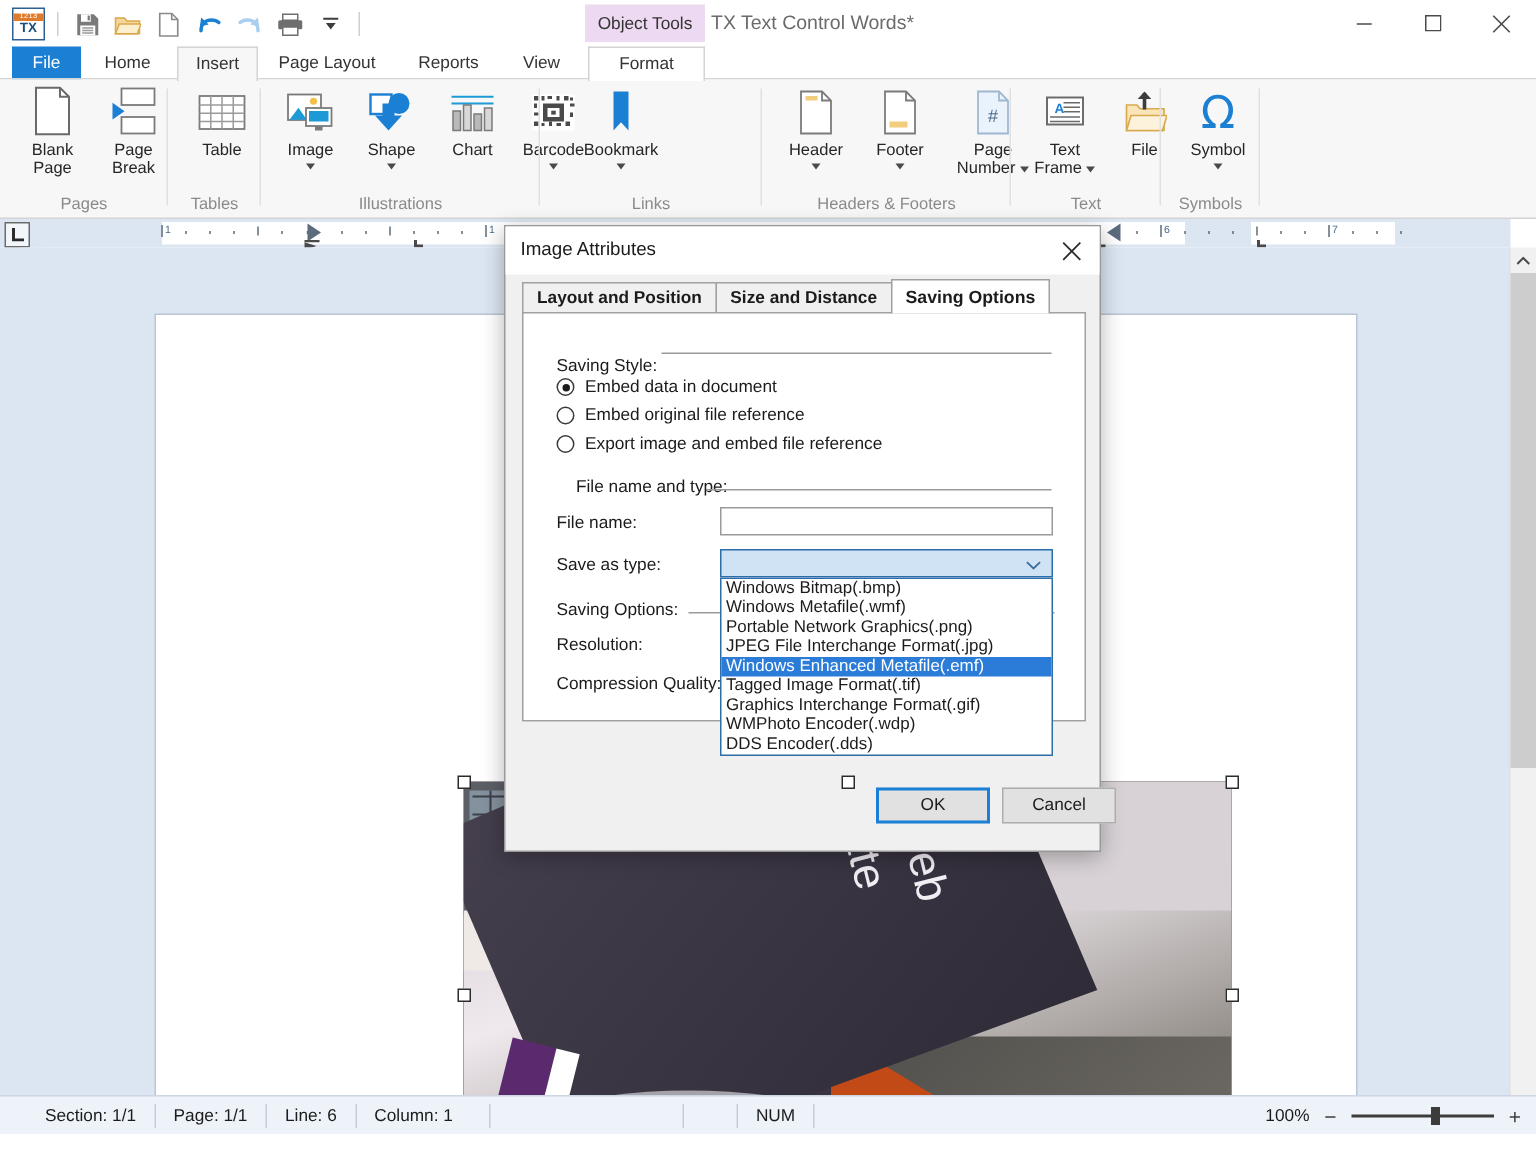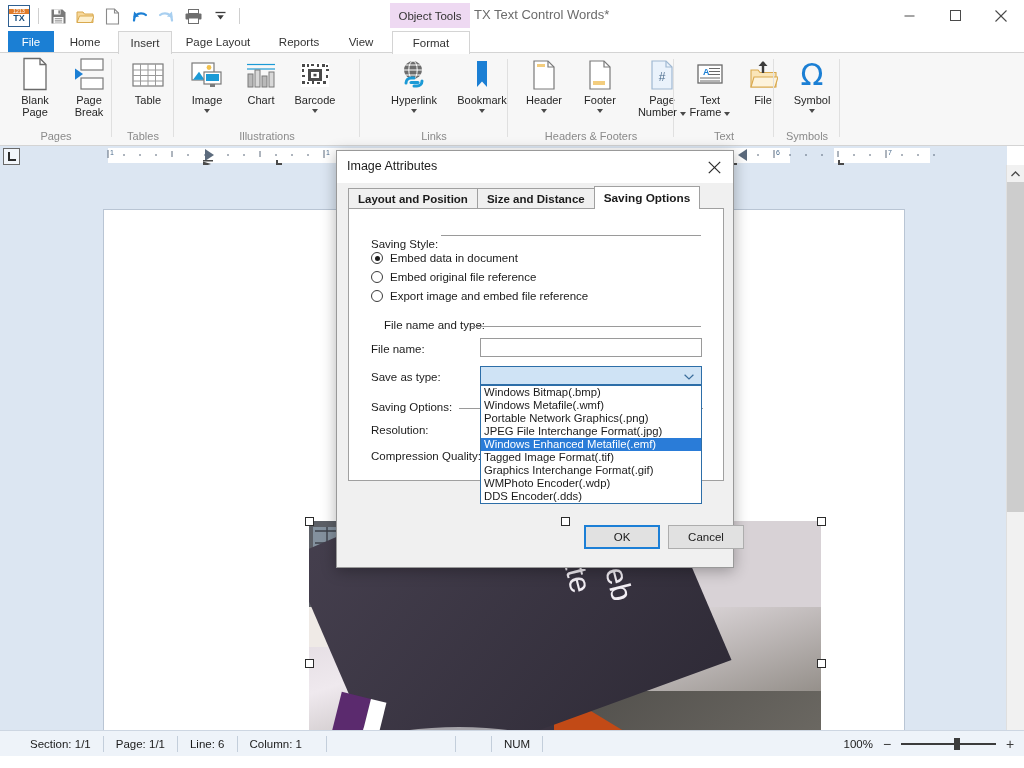--- a/index.html
+++ b/index.html
@@ -290,20 +290,33 @@
                 <rect x="20" y="23" width="5" height="3" fill="#7a7a7a"></rect>
               </svg>
           </span>
           <span class="cap">Image</span>
           <span class="caretrow">
               <i class="caret"></i>
             </span>
         </div>
         <div class="bigbtn">
           <span class="ico">
+            <svg width="34" height="30" viewBox="0 0 34 30">
+                <rect x="3" y="2" width="14" height="13" fill="#ffffff" stroke="#1b7fd4" stroke-width="1.6"></rect>
+                <circle cx="22" cy="8" r="7" fill="#1b7fd4"></circle>
+                <path d="M11 8h8v8h5l-9 10-9-10h5z" fill="#1b7fd4"></path>
+              </svg>
+          </span>
+          <span class="cap">Shape</span>
+          <span class="caretrow">
+              <i class="caret"></i>
+            </span>
+        </div>
+        <div class="bigbtn">
+          <span class="ico">
             <svg width="32" height="30" viewBox="0 0 32 30">
                 <g stroke="#1b9ad6" stroke-width="1.2">
                   <line x1="2" y1="3.5" x2="30" y2="3.5"></line>
                   <line x1="2" y1="8" x2="30" y2="8"></line>
                 </g>
                 <rect x="3" y="13" width="5" height="13" fill="#b9b9b9" stroke="#7a7a7a" stroke-width="1"></rect>
                 <rect x="10" y="9" width="5" height="17" fill="#d8d8d8" stroke="#7a7a7a" stroke-width="1"></rect>
                 <rect x="17" y="15" width="5" height="11" fill="#b9b9b9" stroke="#7a7a7a" stroke-width="1"></rect>
                 <rect x="24" y="11" width="5" height="15" fill="#d8d8d8" stroke="#7a7a7a" stroke-width="1"></rect>
               </svg>
@@ -341,40 +354,20 @@
               <i class="caret"></i>
             </span>
         </div>
       </div>
       <div class="glabel">Illustrations</div>
       <div class="gsep"></div>
     </div>
 
     <div class="grp" style="left:360px;width:148px;">
       <div class="gitems" style="left:20px;">
-        <div class="bigbtn" style="min-width:58px;">
-          <span class="ico">
-            <svg width="36" height="32" viewBox="0 0 36 32">
-                <circle cx="17" cy="11" r="9" fill="#6d6d6d"></circle>
-                <g stroke="#ffffff" stroke-width="1">
-                  <ellipse cx="17" cy="11" rx="4.2" ry="9" fill="none"></ellipse>
-                  <line x1="8" y1="11" x2="26" y2="11"></line>
-                  <line x1="9.6" y1="6" x2="24.4" y2="6"></line>
-                  <line x1="9.6" y1="16" x2="24.4" y2="16"></line>
-                </g>
-                <path d="M10 24c0-3 2.5-5 5-5h3" fill="none" stroke="#1b9ad6" stroke-width="3" stroke-linecap="round"></path>
-                <path d="M26 22c0 3-2.5 5-5 5h-3" fill="none" stroke="#1b9ad6" stroke-width="3" stroke-linecap="round"></path>
-                <path d="M15 23.5h7" stroke="#1b9ad6" stroke-width="3" stroke-linecap="round"></path>
-              </svg>
-          </span>
-          <span class="cap">Hyperlink</span>
-          <span class="caretrow">
-              <i class="caret"></i>
-            </span>
-        </div>
         <div class="bigbtn" style="min-width:58px;">
           <span class="ico">
             <svg width="22" height="32" viewBox="0 0 22 32">
                 <path d="M6 2h10v26l-5-5.5L6 28z" fill="#1b7fd4"></path>
               </svg>
           </span>
           <span class="cap">Bookmark</span>
           <span class="caretrow">
               <i class="caret"></i>
             </span>

